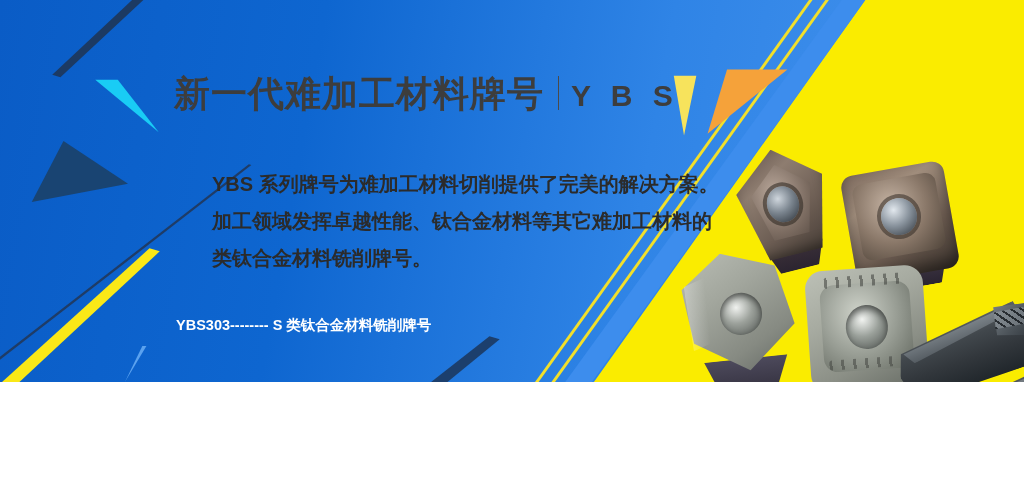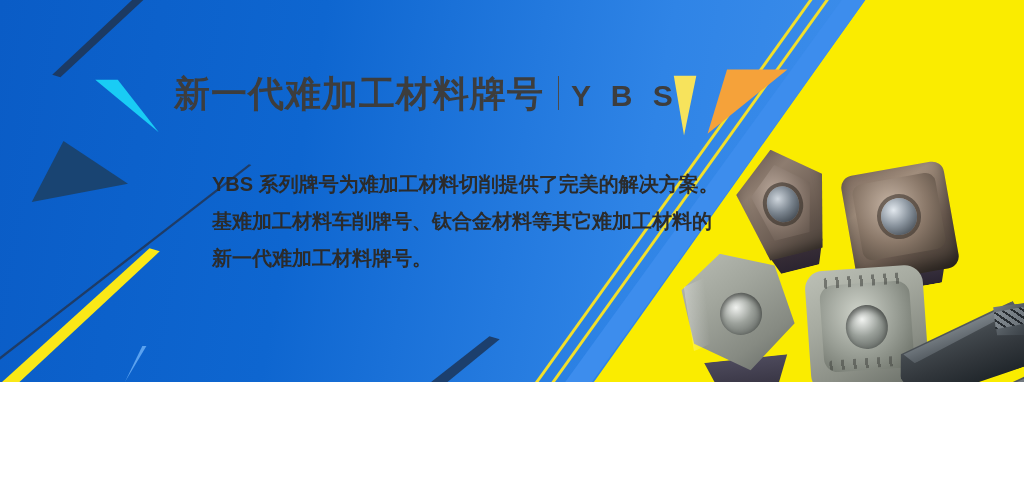--- a/index.html
+++ b/index.html
@@ -373,25 +373,26 @@
   <div class="content">
 
     <div class="headline">
       <span class="headline-cn">新一代难加工材料牌号</span>
       <span class="headline-sep"></span>
       <span class="headline-ybs">Y B S</span>
     </div>
 
     <div class="desc">
       <div>YBS 系列牌号为难加工材料切削提供了完美的解决方案。</div>
-      <div>基难加工材料车削牌号、钛合金材料等其它难加工材料的</div>
-      <div>新一代难加工材料牌号。</div>
+      <div>加工领域发挥卓越性能、钛合金材料等其它难加工材料的</div>
+      <div>类钛合金材料铣削牌号。</div>
     </div>
 
     <div class="models">
+      <div>YBS303-------- S 类钛合金材料铣削牌号</div>
     </div>
 
   </div>
 
   <div class="inserts">
 
     <div class="insert ins1">
       <div class="side"></div>
       <div class="body"></div>
       <div class="face"></div>

